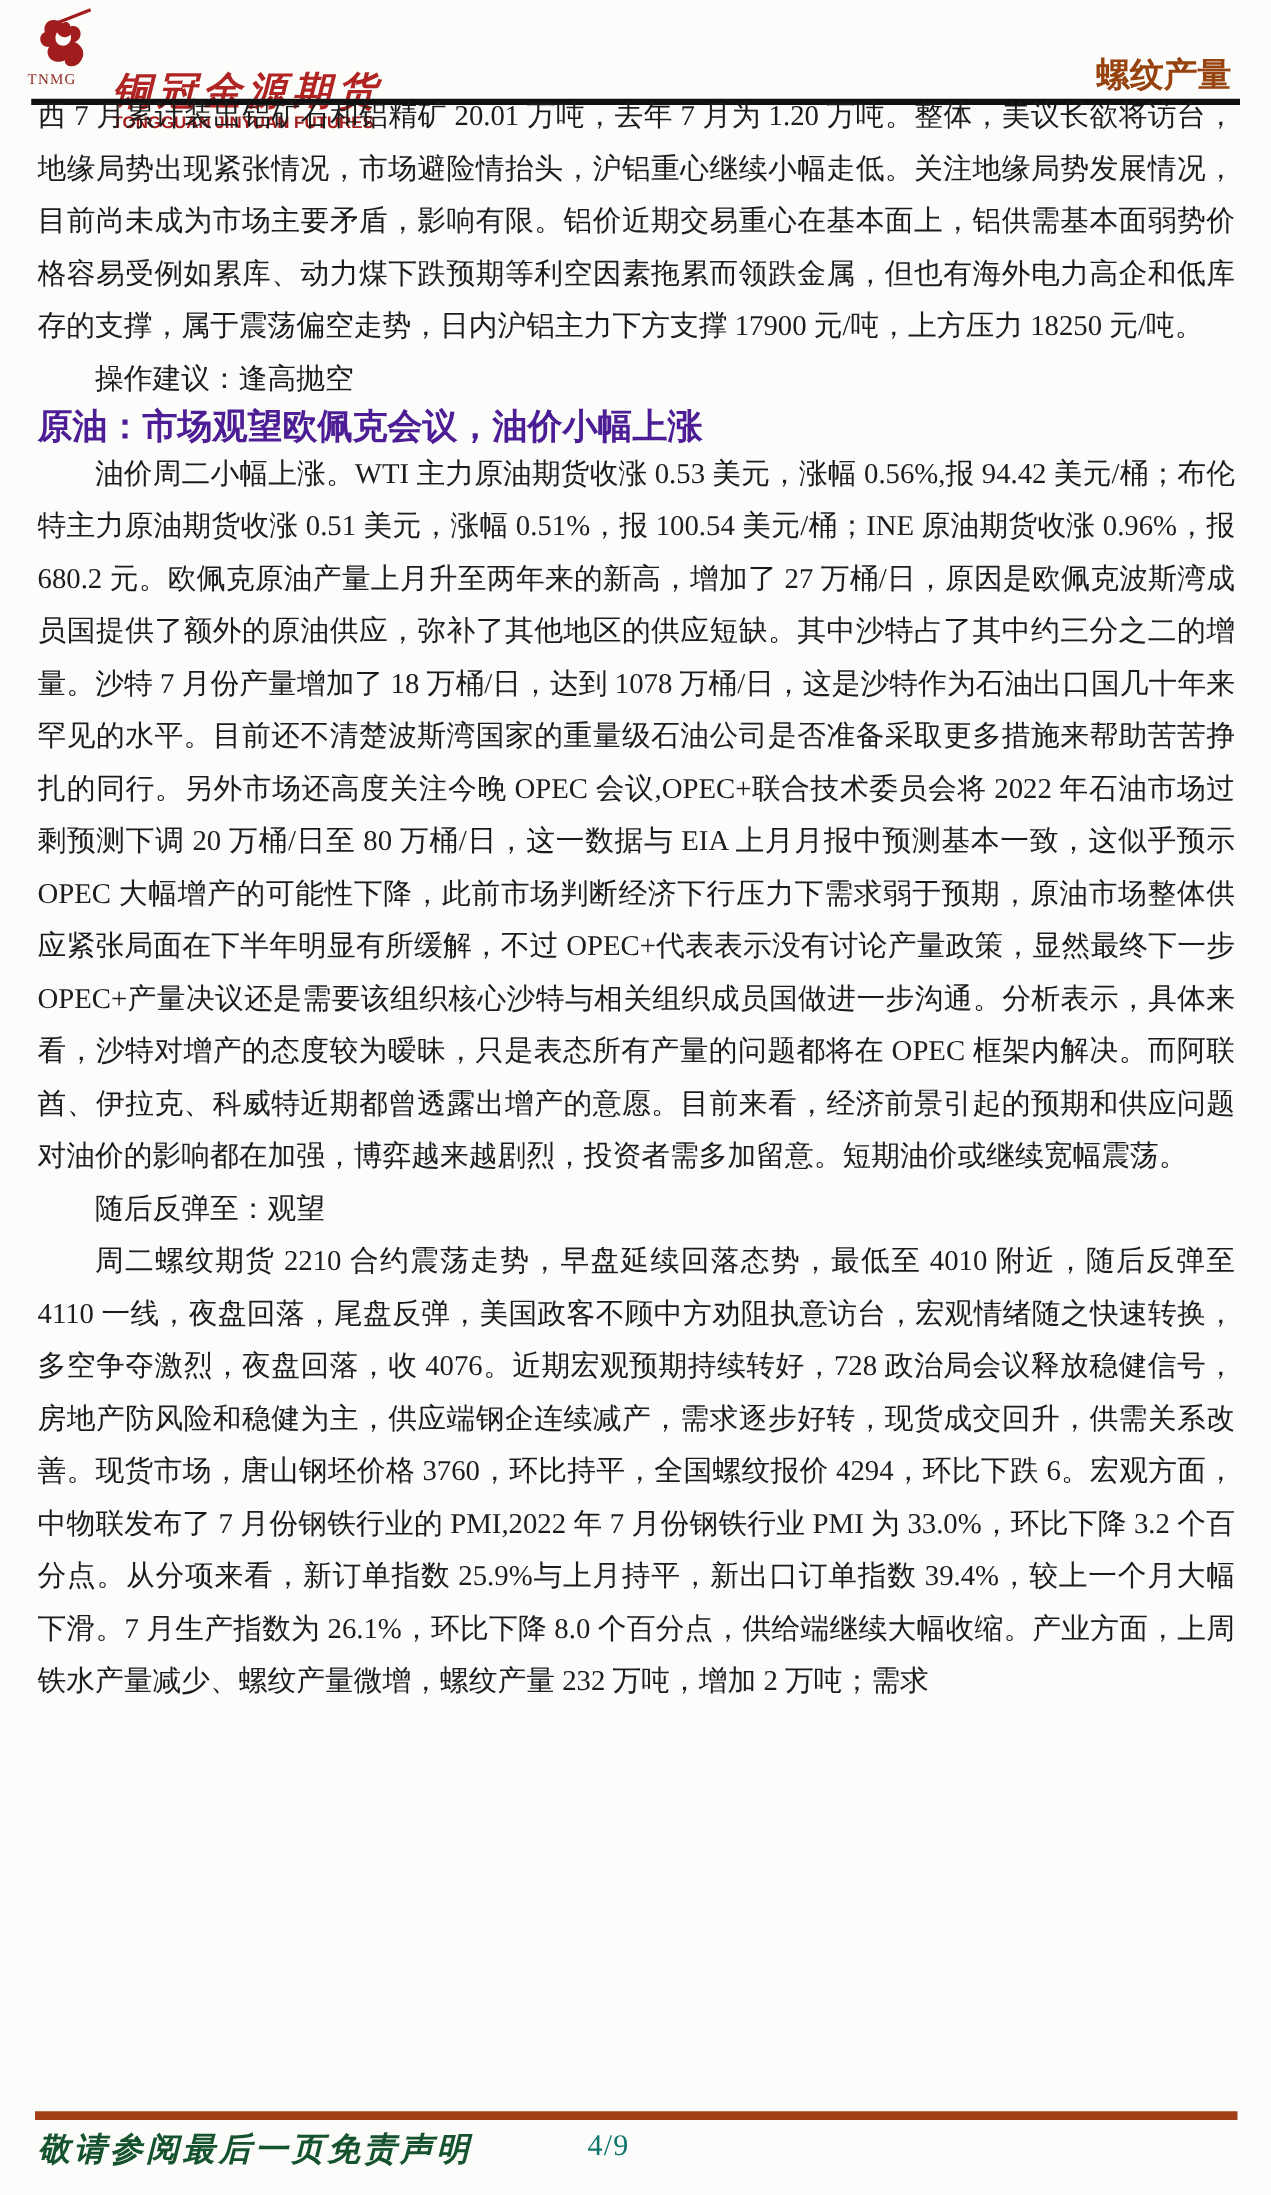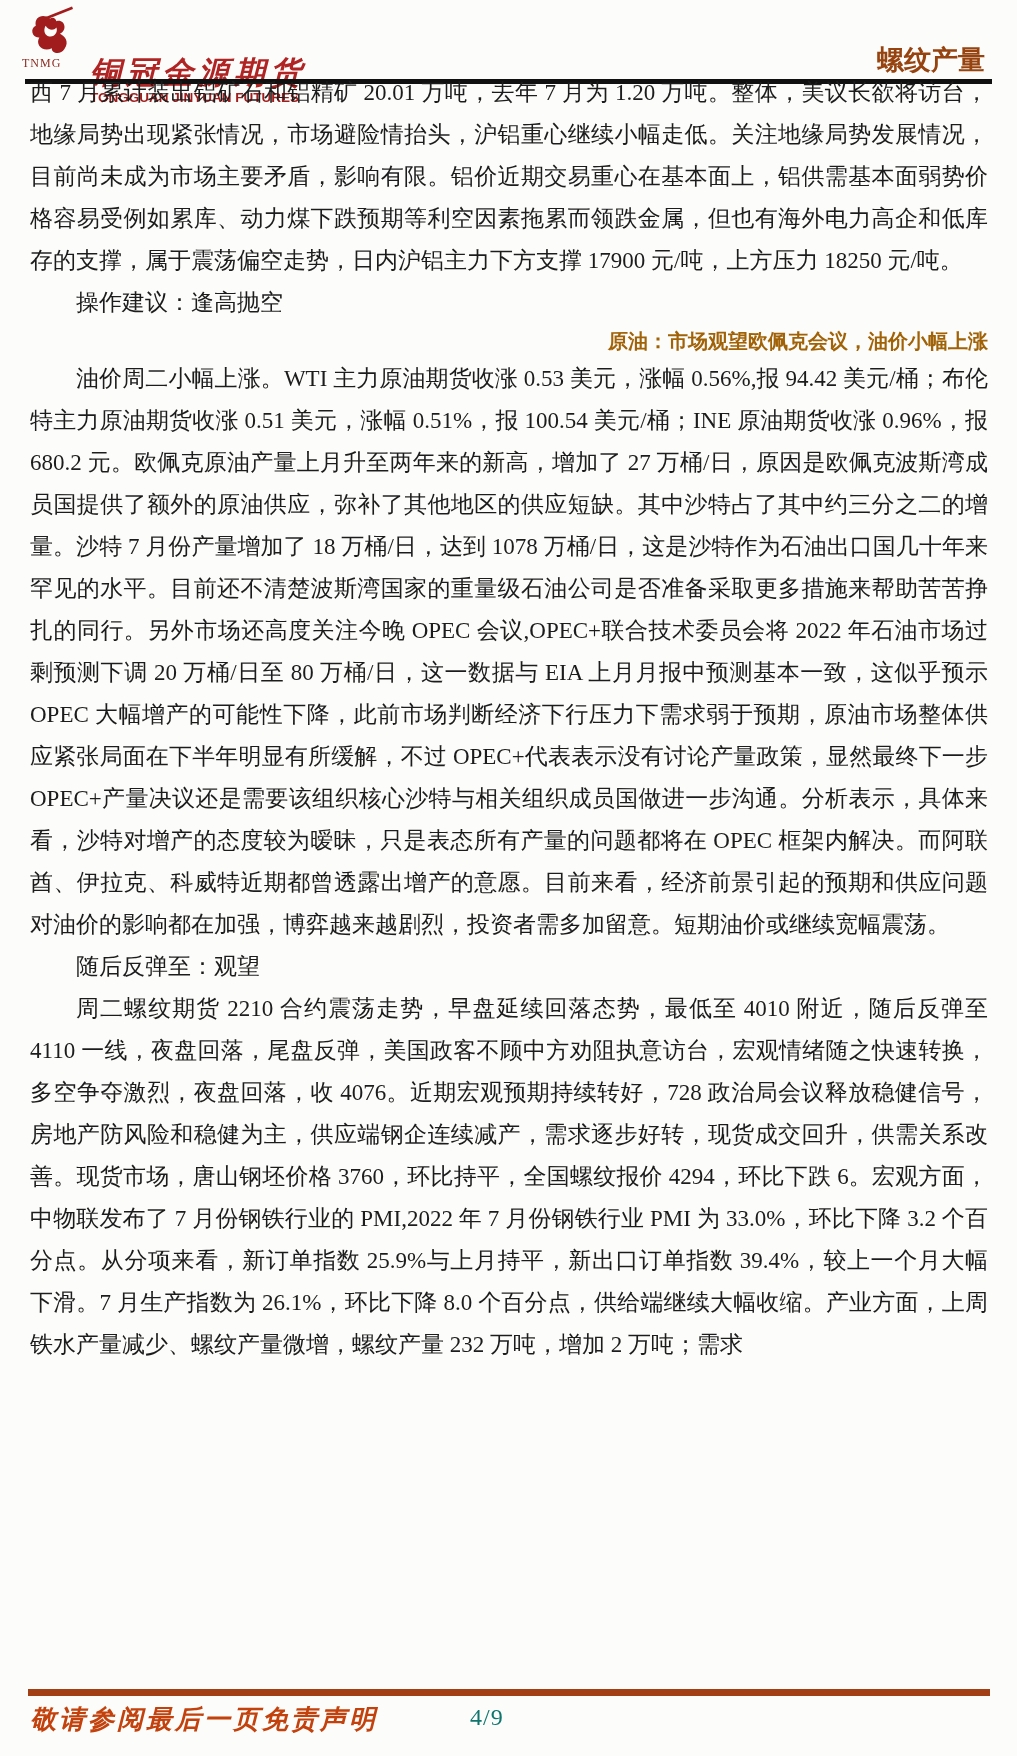--- a/index.html
+++ b/index.html
@@ -42,31 +42,31 @@
     position:absolute;top:72px;left:30px;width:958px;height:1608px;
     overflow:hidden;
     font-size:23px;line-height:42px;
     text-align:justify;text-justify:inter-ideograph;
   }
   .bodytext p{margin:0;}
   .para-indent{text-indent:2em;}
   .advice{text-indent:2em;margin:0;}
   .section-heading{
     font-family:"Liberation Sans","DejaVu Sans",sans-serif;
-    font-weight:bold;font-size:20px;line-height:34px;color:#a16207;
-    margin:64px 0 18px 0;text-align:right;text-indent:0;
+    font-weight:bold;font-size:28px;line-height:34px;color:#4c1d95;
+    margin:64px 0 18px 0;text-align:left;text-indent:0;
   }
   
   .ftr-rule{position:absolute;left:28px;right:27px;top:1689px;height:7px;background:#a33f14;}
   .ftr-row{position:absolute;left:30px;right:30px;top:1702px;height:40px;}
   .disclaimer{
     position:absolute;left:0;top:0;
     font-family:Liberation Mono, monospace;
     font-style:italic;font-weight:bold;
-    font-size:26px;color:#c2410c;letter-spacing:3px;
+    font-size:26px;color:#14532d;letter-spacing:3px;
   }
   .page-num{
     position:absolute;left:440px;top:2px;
     font-size:24px;color:#0f766e;letter-spacing:1px;
   }
 </style>
 </head>
 <body>
 
 <div class="page">

